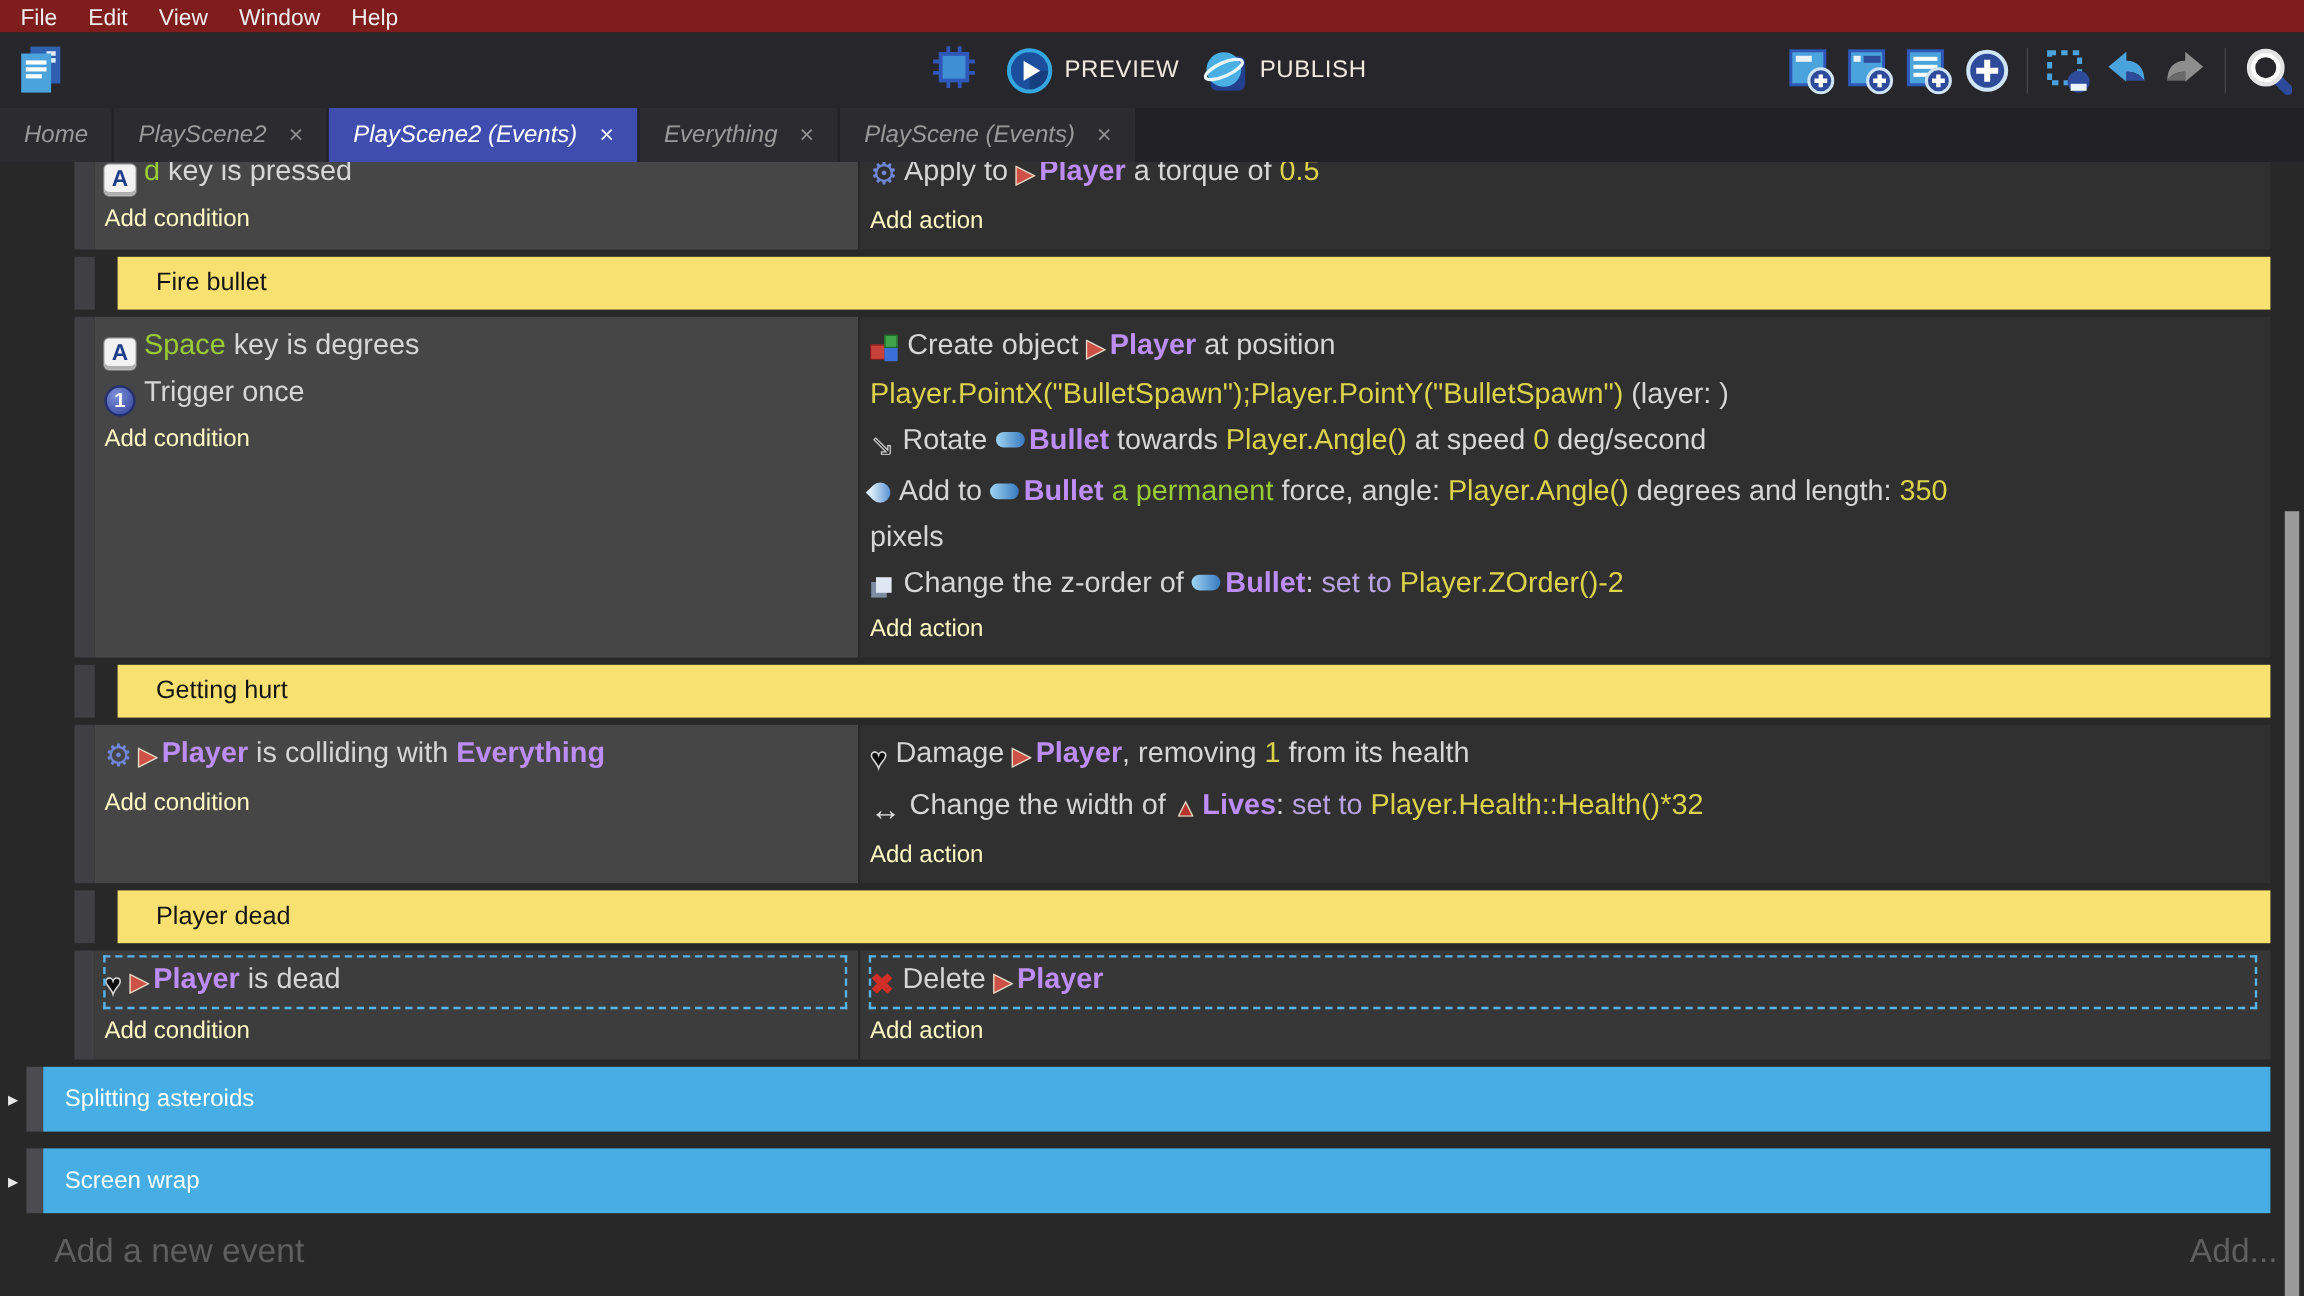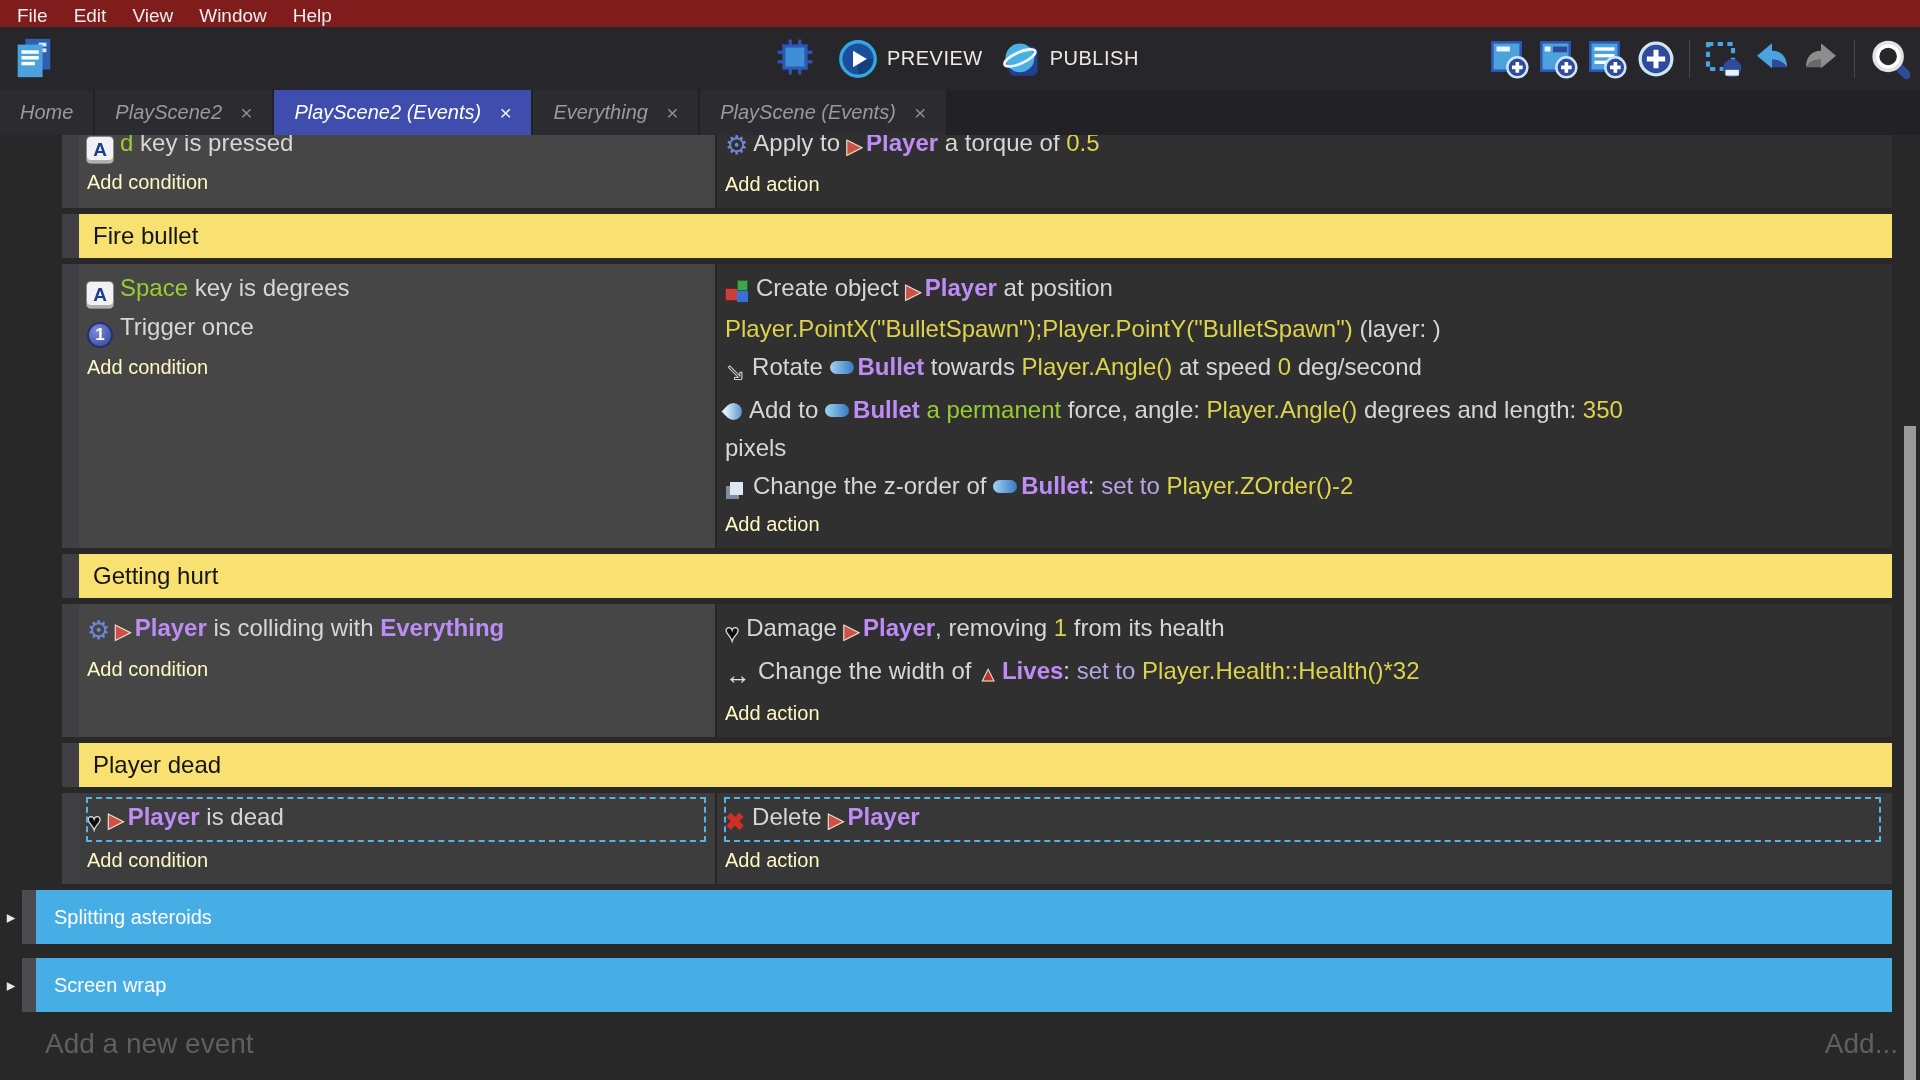--- a/index.html
+++ b/index.html
@@ -34,21 +34,21 @@
   .event-body{flex:1;display:flex;}
   .cond-cell{width:638px;flex:none;background:#464646;padding:5px 10px 5px 8px;box-sizing:border-box;border-right:2px solid #262626;}
   .act-cell{flex:1;background:#303030;padding:5px 12px 5px 8px;box-sizing:border-box;}
   .instr{font-size:24px;line-height:38px;display:block;}
   .addline{font-size:20px;line-height:38px;color:#fef9c3;cursor:pointer;}
   .row.sel .cond-cell{background:#3d3d3d;}
   .row.sel .act-cell{background:#373737;}
   .row.sel .instr{outline:2px dashed var(--selection,#57B2E8);outline-offset:-1px;}
 
   
-  .comment-row .bar{flex:1;height:44px;background:var(--comment-bg,#F8E170);color:#141414;font-size:24px;display:flex;align-items:center;padding:0 14px;}
+  .comment-row .bar{flex:1;height:44px;background:var(--comment-bg,#F8E170);color:#141414;font-size:21px;display:flex;align-items:center;padding:0 32px;margin-left:19px;}
 
   
   .group-row{display:flex;margin:0 28px 14px 0;height:54px;}
   .g-arrow{width:22px;flex:none;display:flex;align-items:center;justify-content:center;color:#e8e8e8;font-size:17px;cursor:pointer;}
   .g-strip{width:14px;flex:none;background:#4b4b50;}
   .g-bar{flex:1;background:var(--group-bg,#46AEE4);color:#ffffff;font-size:20px;display:flex;align-items:center;padding:0 18px;cursor:pointer;}
 
   
   .footer{display:flex;justify-content:space-between;align-items:center;margin:16px 0 0 0;padding:0 22px 0 45px;font-size:28px;color:#5f5f5f;}
   .footer span{cursor:pointer;}

